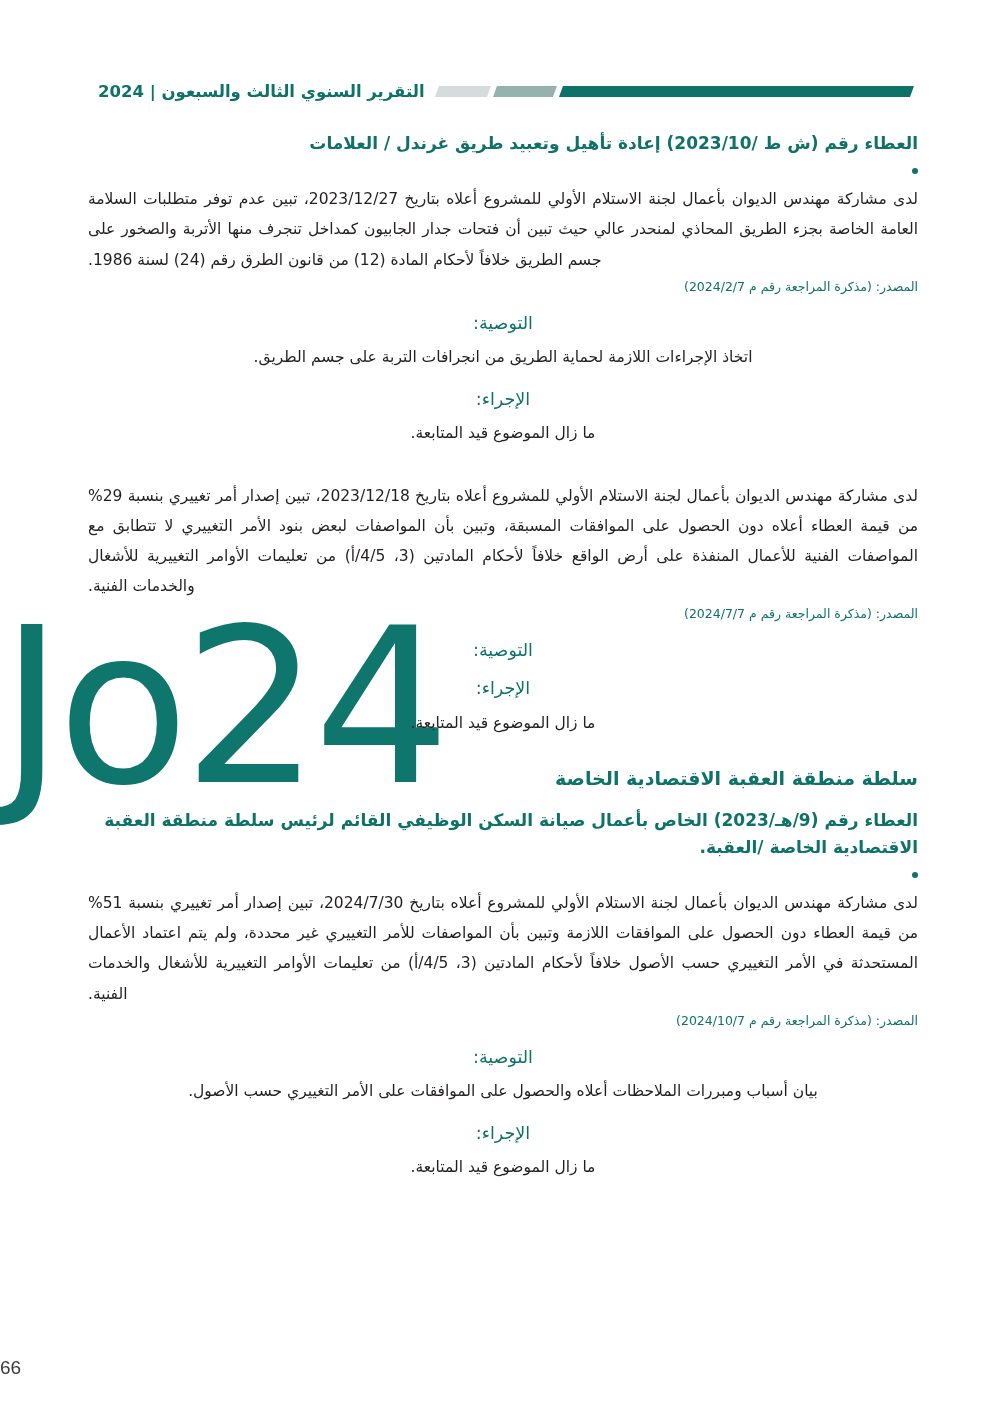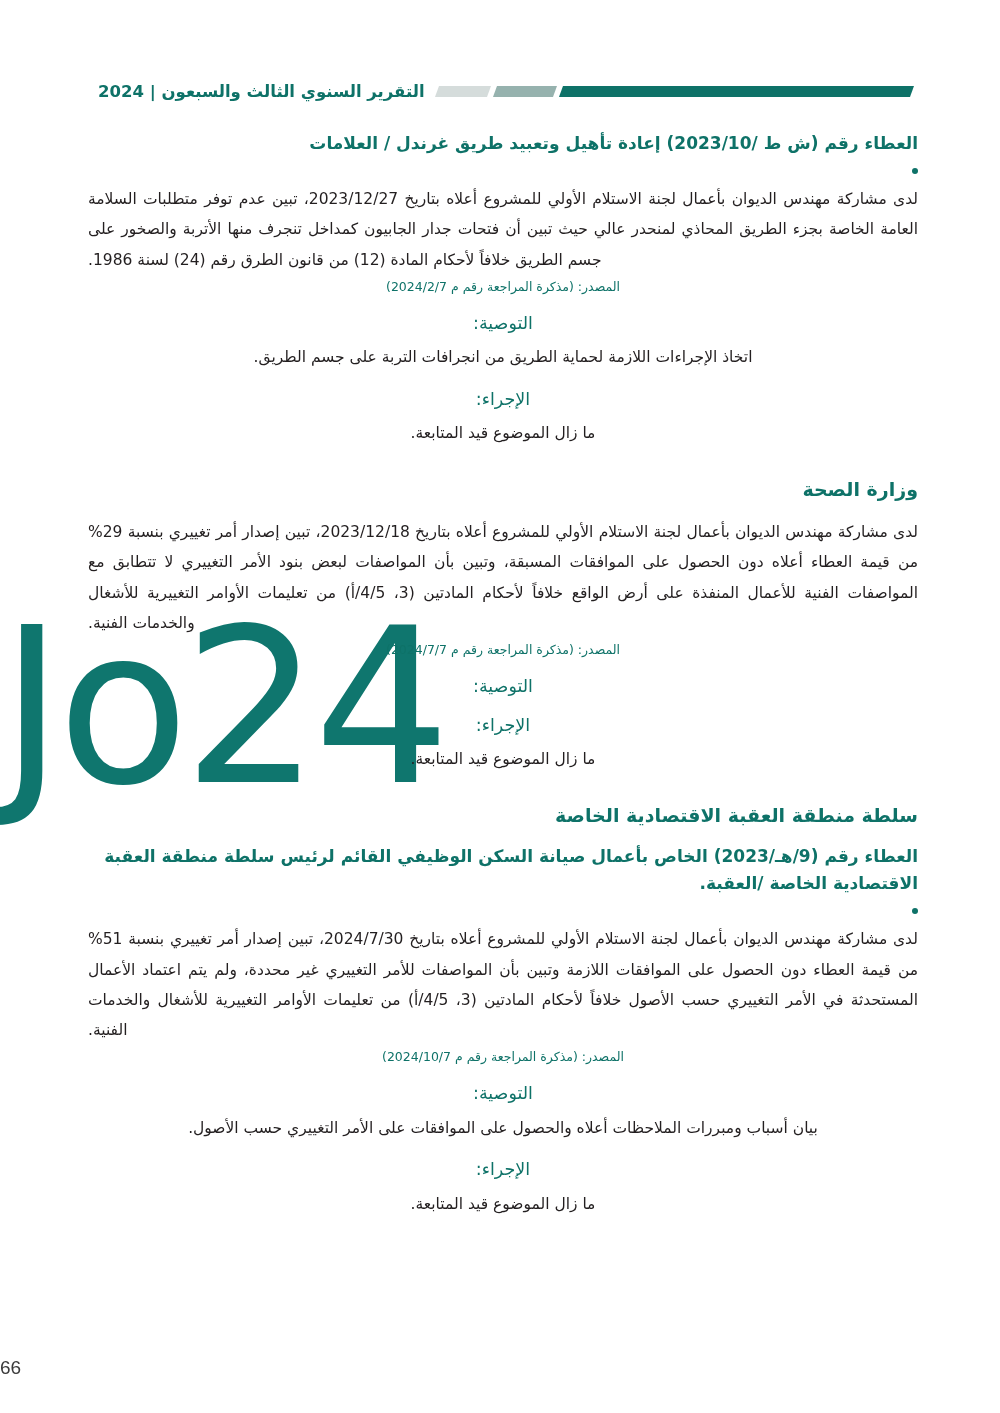--- a/index.html
+++ b/index.html
@@ -122,21 +122,21 @@
     text-align-last:left;
     color:#231f20;
     margin:6px 0 0 0;
     direction:rtl;
   }
 
   
   .source{
     color:#0e7268;
     font-size:12.5px;
-    text-align:center;
+    text-align:right;
     margin:2px 0 0 0;
     direction:rtl;
     line-height:1.6;
   }
 
   
   .label{
     color:#0e7268;
     font-size:17.5px;
     font-weight:normal;
@@ -197,21 +197,20 @@
       <div class="source">المصدر: (مذكرة المراجعة رقم م 2024/2/7)</div>
       <div class="label">التوصية:</div>
       <p class="centered-text">اتخاذ الإجراءات اللازمة لحماية الطريق من انجرافات التربة على جسم الطريق.</p>
       <div class="label">الإجراء:</div>
       <p class="centered-text">ما زال الموضوع قيد المتابعة.</p>
     </div>
 
     <div class="gap-lg"></div>
 
     <div class="block">
-      <div class="org-heading">وزارة الصحة</div>
       <p class="para">لدى مشاركة مهندس الديوان بأعمال لجنة الاستلام الأولي للمشروع أعلاه بتاريخ 2023/12/18، تبين إصدار أمر تغييري بنسبة 29% من قيمة العطاء أعلاه دون الحصول على الموافقات المسبقة، وتبين بأن المواصفات لبعض بنود الأمر التغييري لا تتطابق مع المواصفات الفنية للأعمال المنفذة على أرض الواقع خلافاً لأحكام المادتين (3، 4/5/أ) من تعليمات الأوامر التغييرية للأشغال والخدمات الفنية.</p>
       <div class="source">المصدر: (مذكرة المراجعة رقم م 2024/7/7)</div>
       <div class="label">التوصية:</div>
       <div class="label">الإجراء:</div>
       <p class="centered-text">ما زال الموضوع قيد المتابعة.</p>
     </div>
 
     <div class="gap-lg"></div>
 
     <div class="block">

